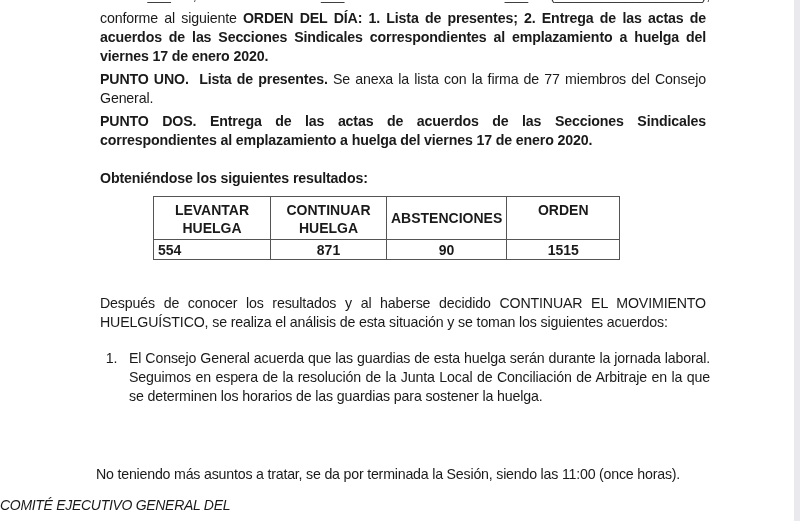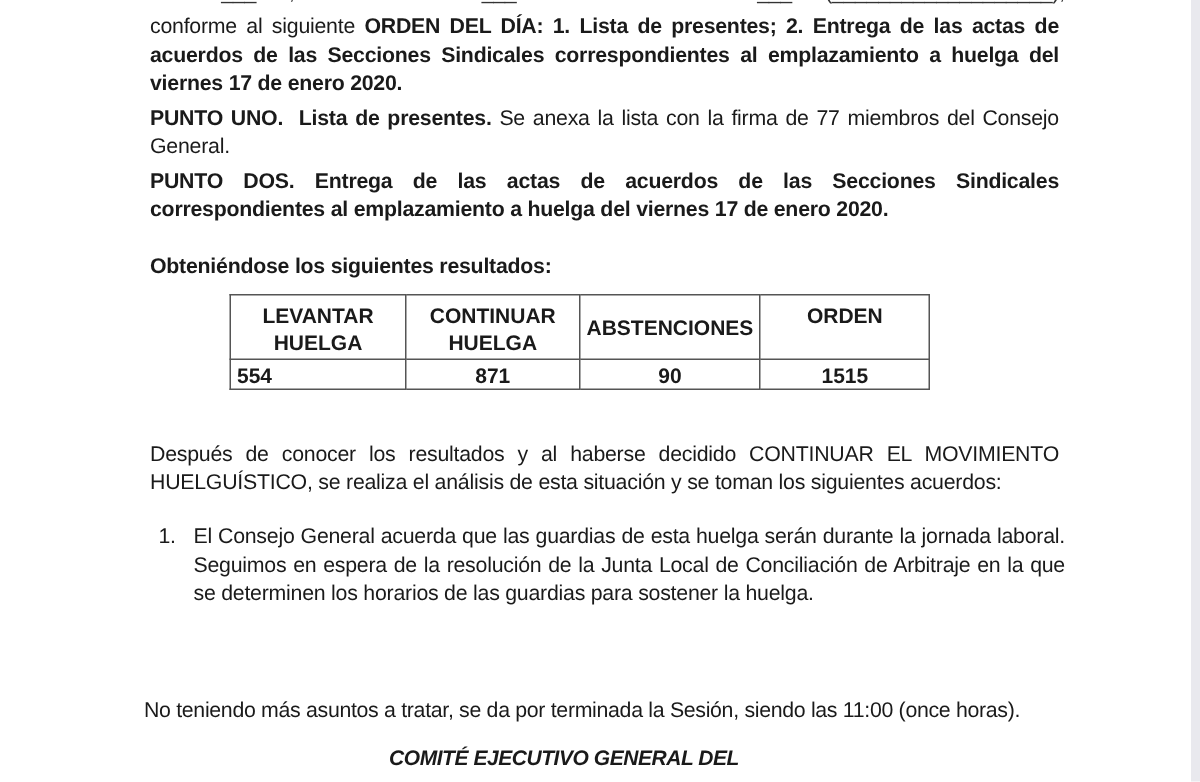--- a/index.html
+++ b/index.html
@@ -94,23 +94,23 @@
       top: 465px;
       font-size: 14.2px;
       line-height: 19px;
       letter-spacing: -0.2px;
     }
     .signature {
       position: absolute;
       left: 0;
       width: 752px;
       top: 497px;
-      text-align: center;
+      text-align: left;
       font-size: 14px;
-      font-weight: bold;
+      font-weight: normal;
       font-style: italic;
       letter-spacing: -0.3px;
     }
   </style>
 </head>
 <body>
 
 <div class="right-edge"></div>
 
 <div class="page">

